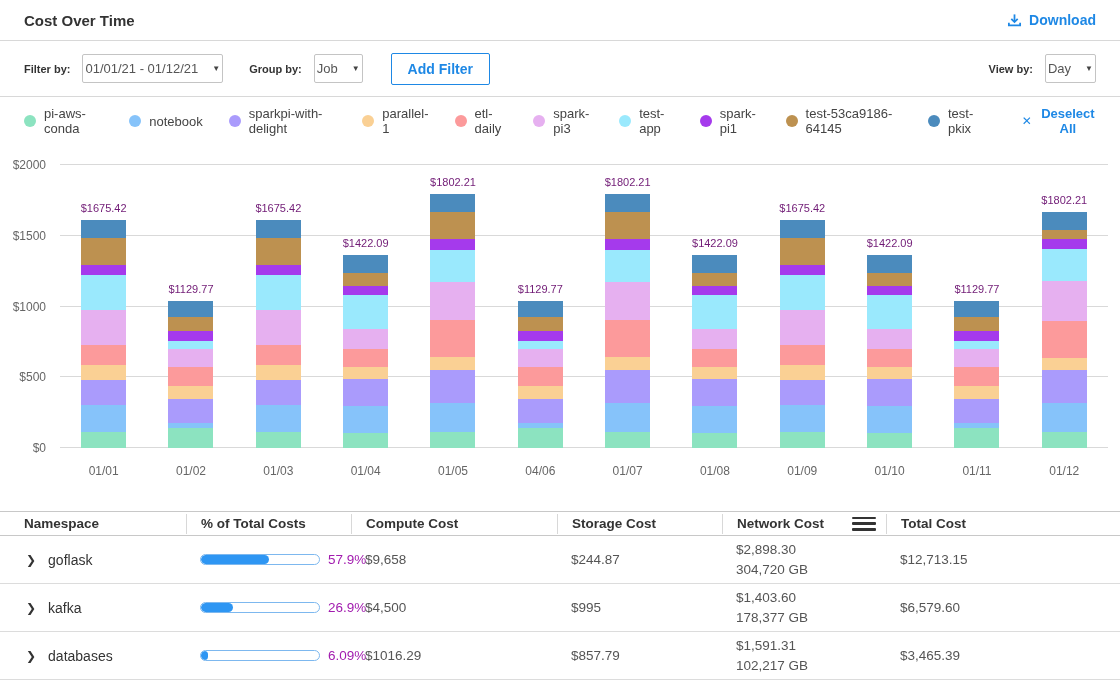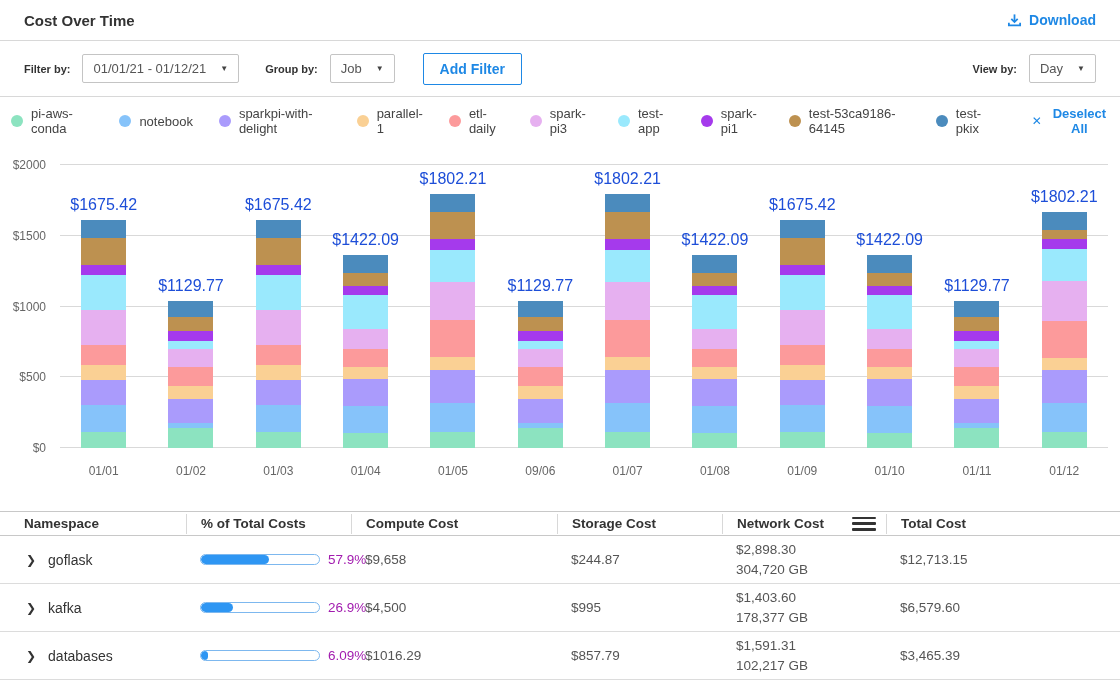--- a/index.html
+++ b/index.html
@@ -30,39 +30,39 @@
     height: 56px;
     display: flex; align-items: center;
     padding: 0 24px;
     border-bottom: 1px solid #d8d8d8;
     gap: 12px;
   }
   .tb-label { font-size: 11px; font-weight: 700; color: #333; }
   .dropdown {
     display: inline-flex; align-items: center; gap: 14px;
     border: 1px solid #c4c4c4; border-radius: 2px;
-    background: #fff; padding: 6px 10px;
+    background: #fff; padding: 6px 2px;
     font-size: 13px; color: #555; cursor: pointer;
   }
   .caret { font-size: 8px; color: #444; line-height: 1; }
   .group-by { margin-left: 14px; }
   .add-filter {
     margin-left: 16px;
     border: 1px solid #1e88e5; border-radius: 2px;
     background: #fff; color: #1e88e5;
     font-size: 14px; font-weight: 700; font-family: inherit;
     padding: 7px 16px; cursor: pointer;
   }
   .view-by { margin-left: auto; }
 
   
   .legend {
     height: 48px;
     display: flex; align-items: center;
-    padding: 0 11px; gap: 26px;
+    padding: 0 24px; gap: 26px;
   }
   .legend-item { display: flex; align-items: center; gap: 8px; cursor: pointer; }
   .legend-dot { width: 12px; height: 12px; border-radius: 50%; flex: 0 0 auto; }
   .legend-label { font-size: 13px; color: #444; }
   .deselect-all {
     display: flex; align-items: center; gap: 8px;
     color: #1e88e5; font-size: 13px; font-weight: 700;
     background: none; border: none; font-family: inherit; cursor: pointer;
     margin-left: 12px;
   }
@@ -83,21 +83,21 @@
   }
   .bars-layer {
     position: absolute; left: 0; right: 0; top: 0; bottom: 0;
     display: flex;
   }
   .bar-col {
     flex: 1; position: relative;
     display: flex; flex-direction: column;
     justify-content: flex-end; align-items: center;
   }
-  .bar-total { font-size: 16px; color: #1d4ed8; margin-bottom: 6px; white-space: nowrap; }
+  .bar-total { font-size: 11px; color: #701a75; margin-bottom: 6px; white-space: nowrap; }
   .bar-stack { width: 45px; display: flex; flex-direction: column; }
   .bar-seg { width: 100%; }
   .x-label {
     position: absolute; bottom: -30px; left: 0; right: 0;
     text-align: center; font-size: 12px; color: #666;
   }
 
   
   .table { margin-top: 21px; }
   .t-grid {
@@ -329,21 +329,21 @@
             <div class="bar-seg" style="height: 14px; background: rgb(189, 145, 80);"></div>
             <div class="bar-seg" style="height: 10px; background: rgb(165, 58, 236);"></div>
             <div class="bar-seg" style="height: 8.3px; background: rgb(154, 233, 253);"></div>
             <div class="bar-seg" style="height: 18.5px; background: rgb(230, 176, 240);"></div>
             <div class="bar-seg" style="height: 18.4px; background: rgb(252, 154, 155);"></div>
             <div class="bar-seg" style="height: 13.3px; background: rgb(250, 208, 148);"></div>
             <div class="bar-seg" style="height: 24.3px; background: rgb(170, 155, 252);"></div>
             <div class="bar-seg" style="height: 4.2px; background: rgb(134, 195, 250);"></div>
             <div class="bar-seg" style="height: 20.5px; background: rgb(140, 227, 192);"></div>
           </div>
-          <div class="x-label">09/06</div>
+          <div class="x-label">04/06</div>
         </div>
         <div class="bar-col">
           <div class="bar-total">$1802.21</div>
           <div class="bar-stack">
             <div class="bar-seg" style="height: 18.3px; background: rgb(75, 139, 189);"></div>
             <div class="bar-seg" style="height: 27.3px; background: rgb(189, 145, 80);"></div>
             <div class="bar-seg" style="height: 11px; background: rgb(165, 58, 236);"></div>
             <div class="bar-seg" style="height: 31.7px; background: rgb(154, 233, 253);"></div>
             <div class="bar-seg" style="height: 37.6px; background: rgb(230, 176, 240);"></div>
             <div class="bar-seg" style="height: 37.4px; background: rgb(252, 154, 155);"></div>

